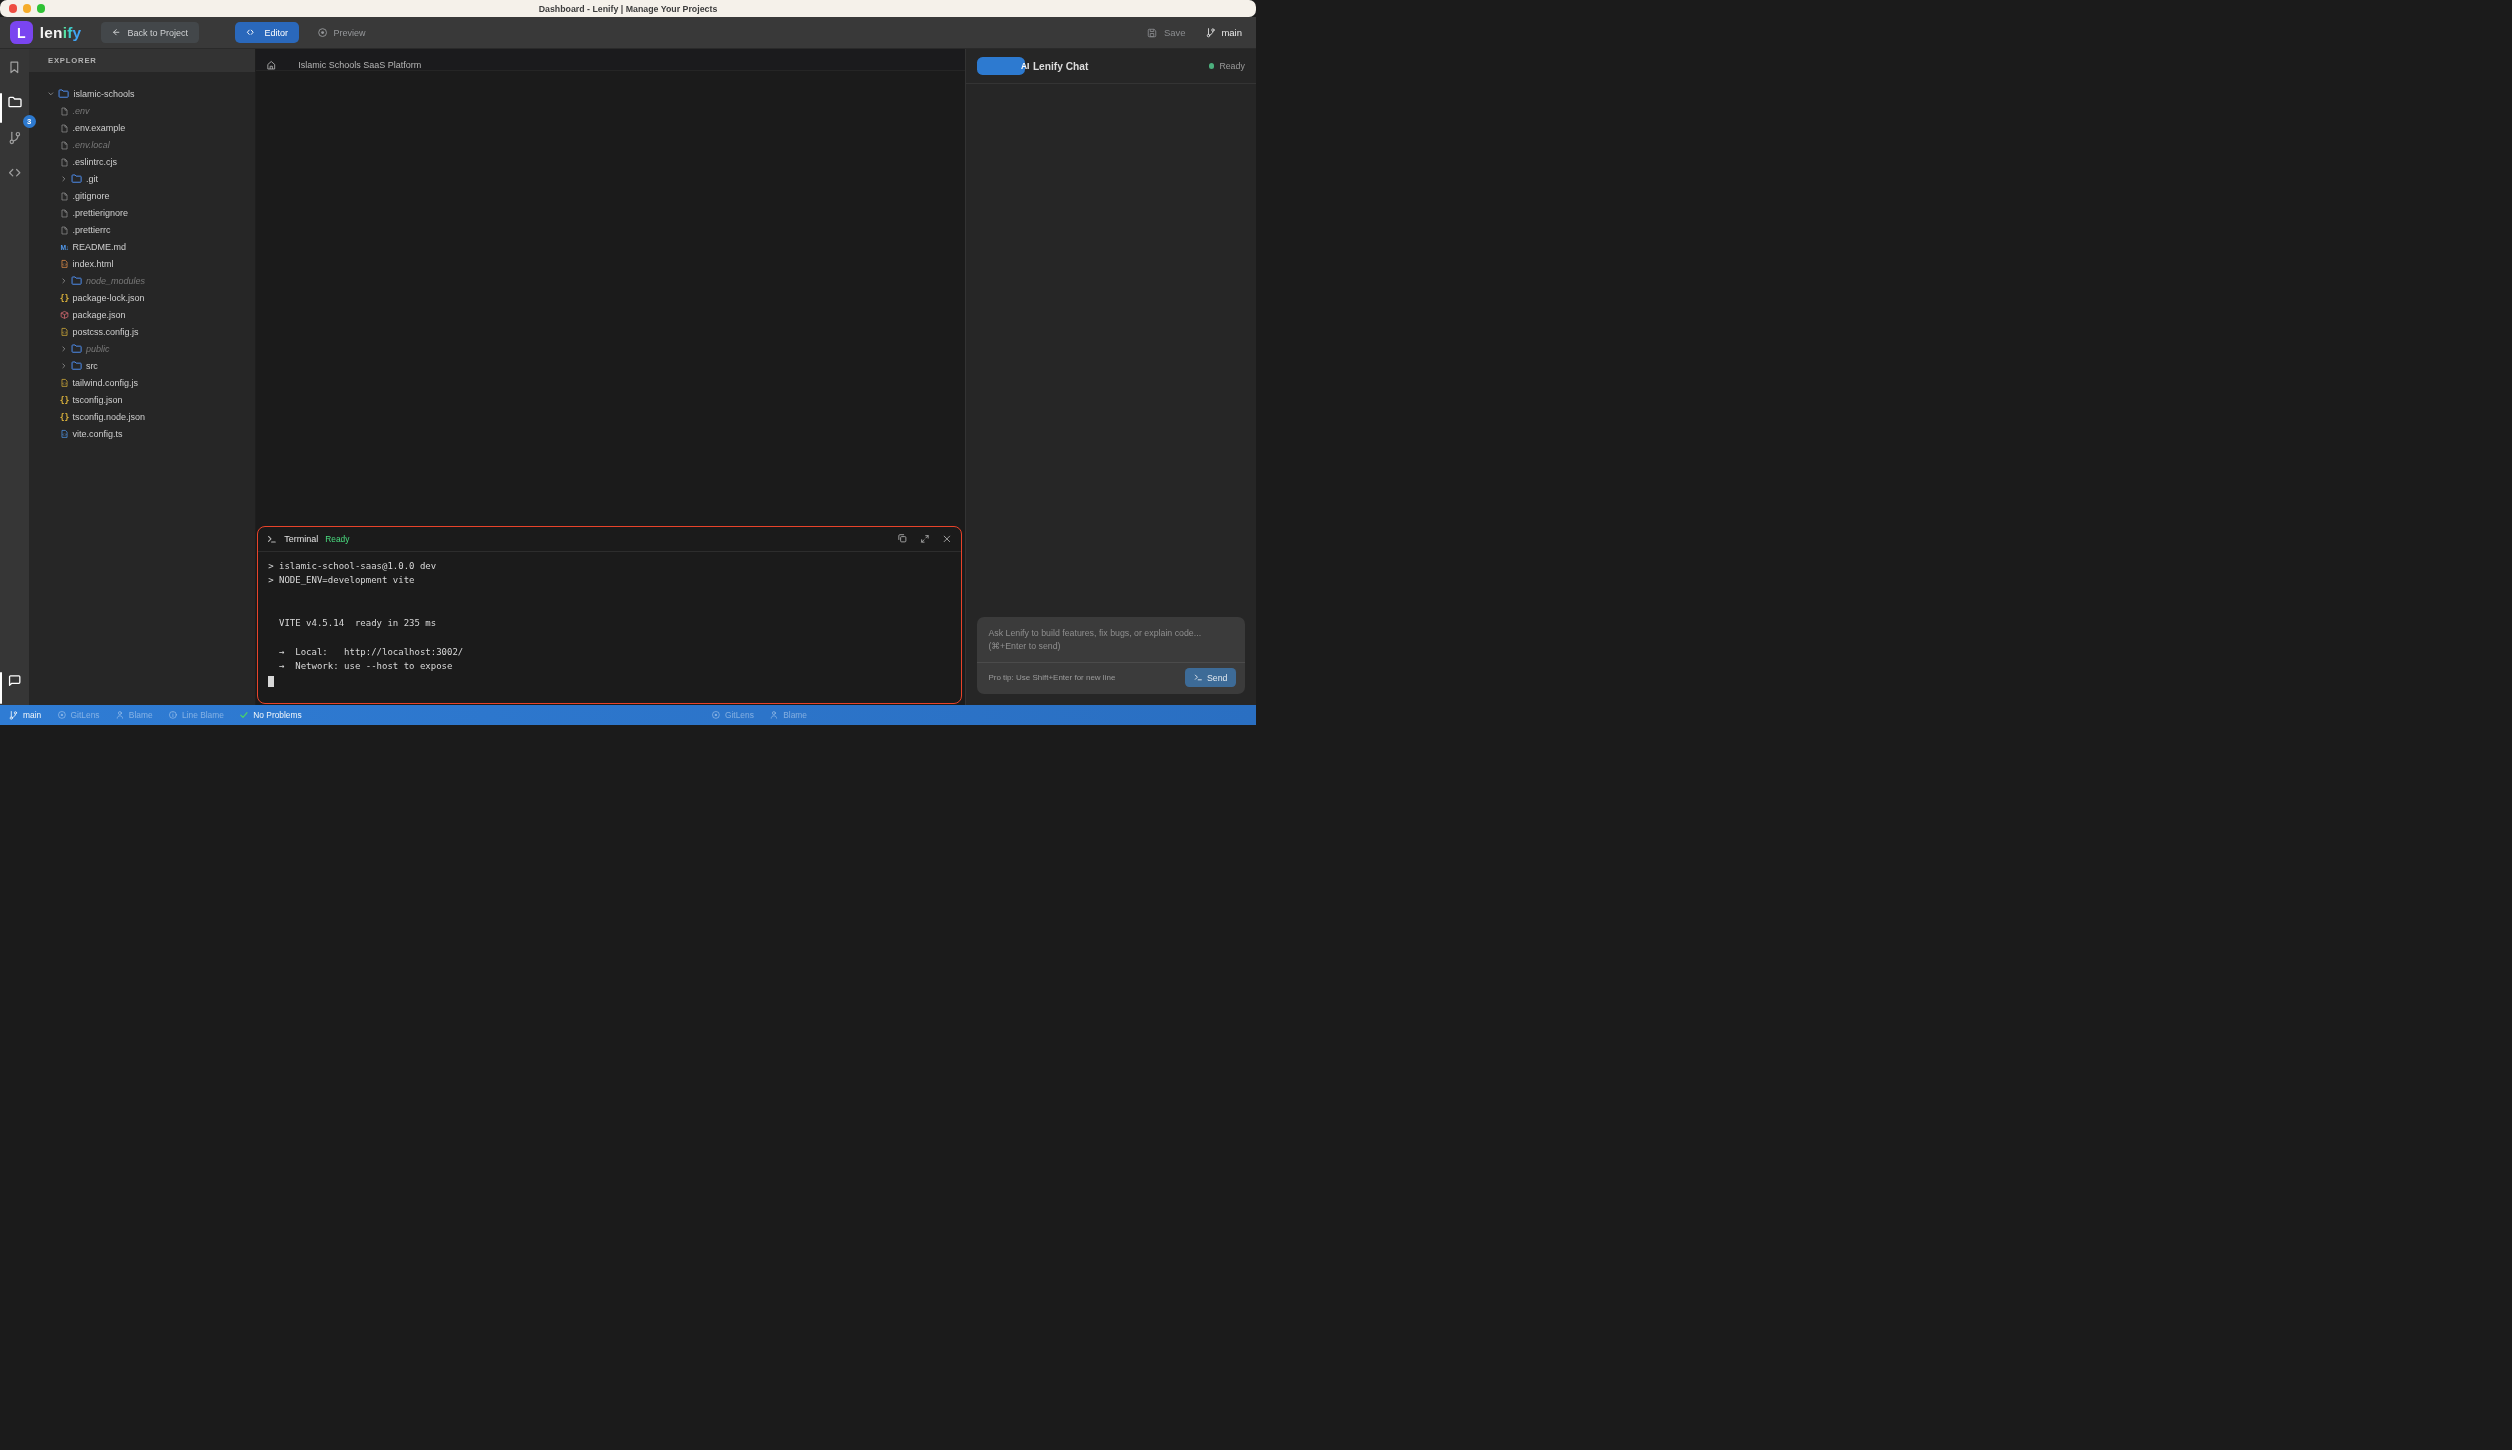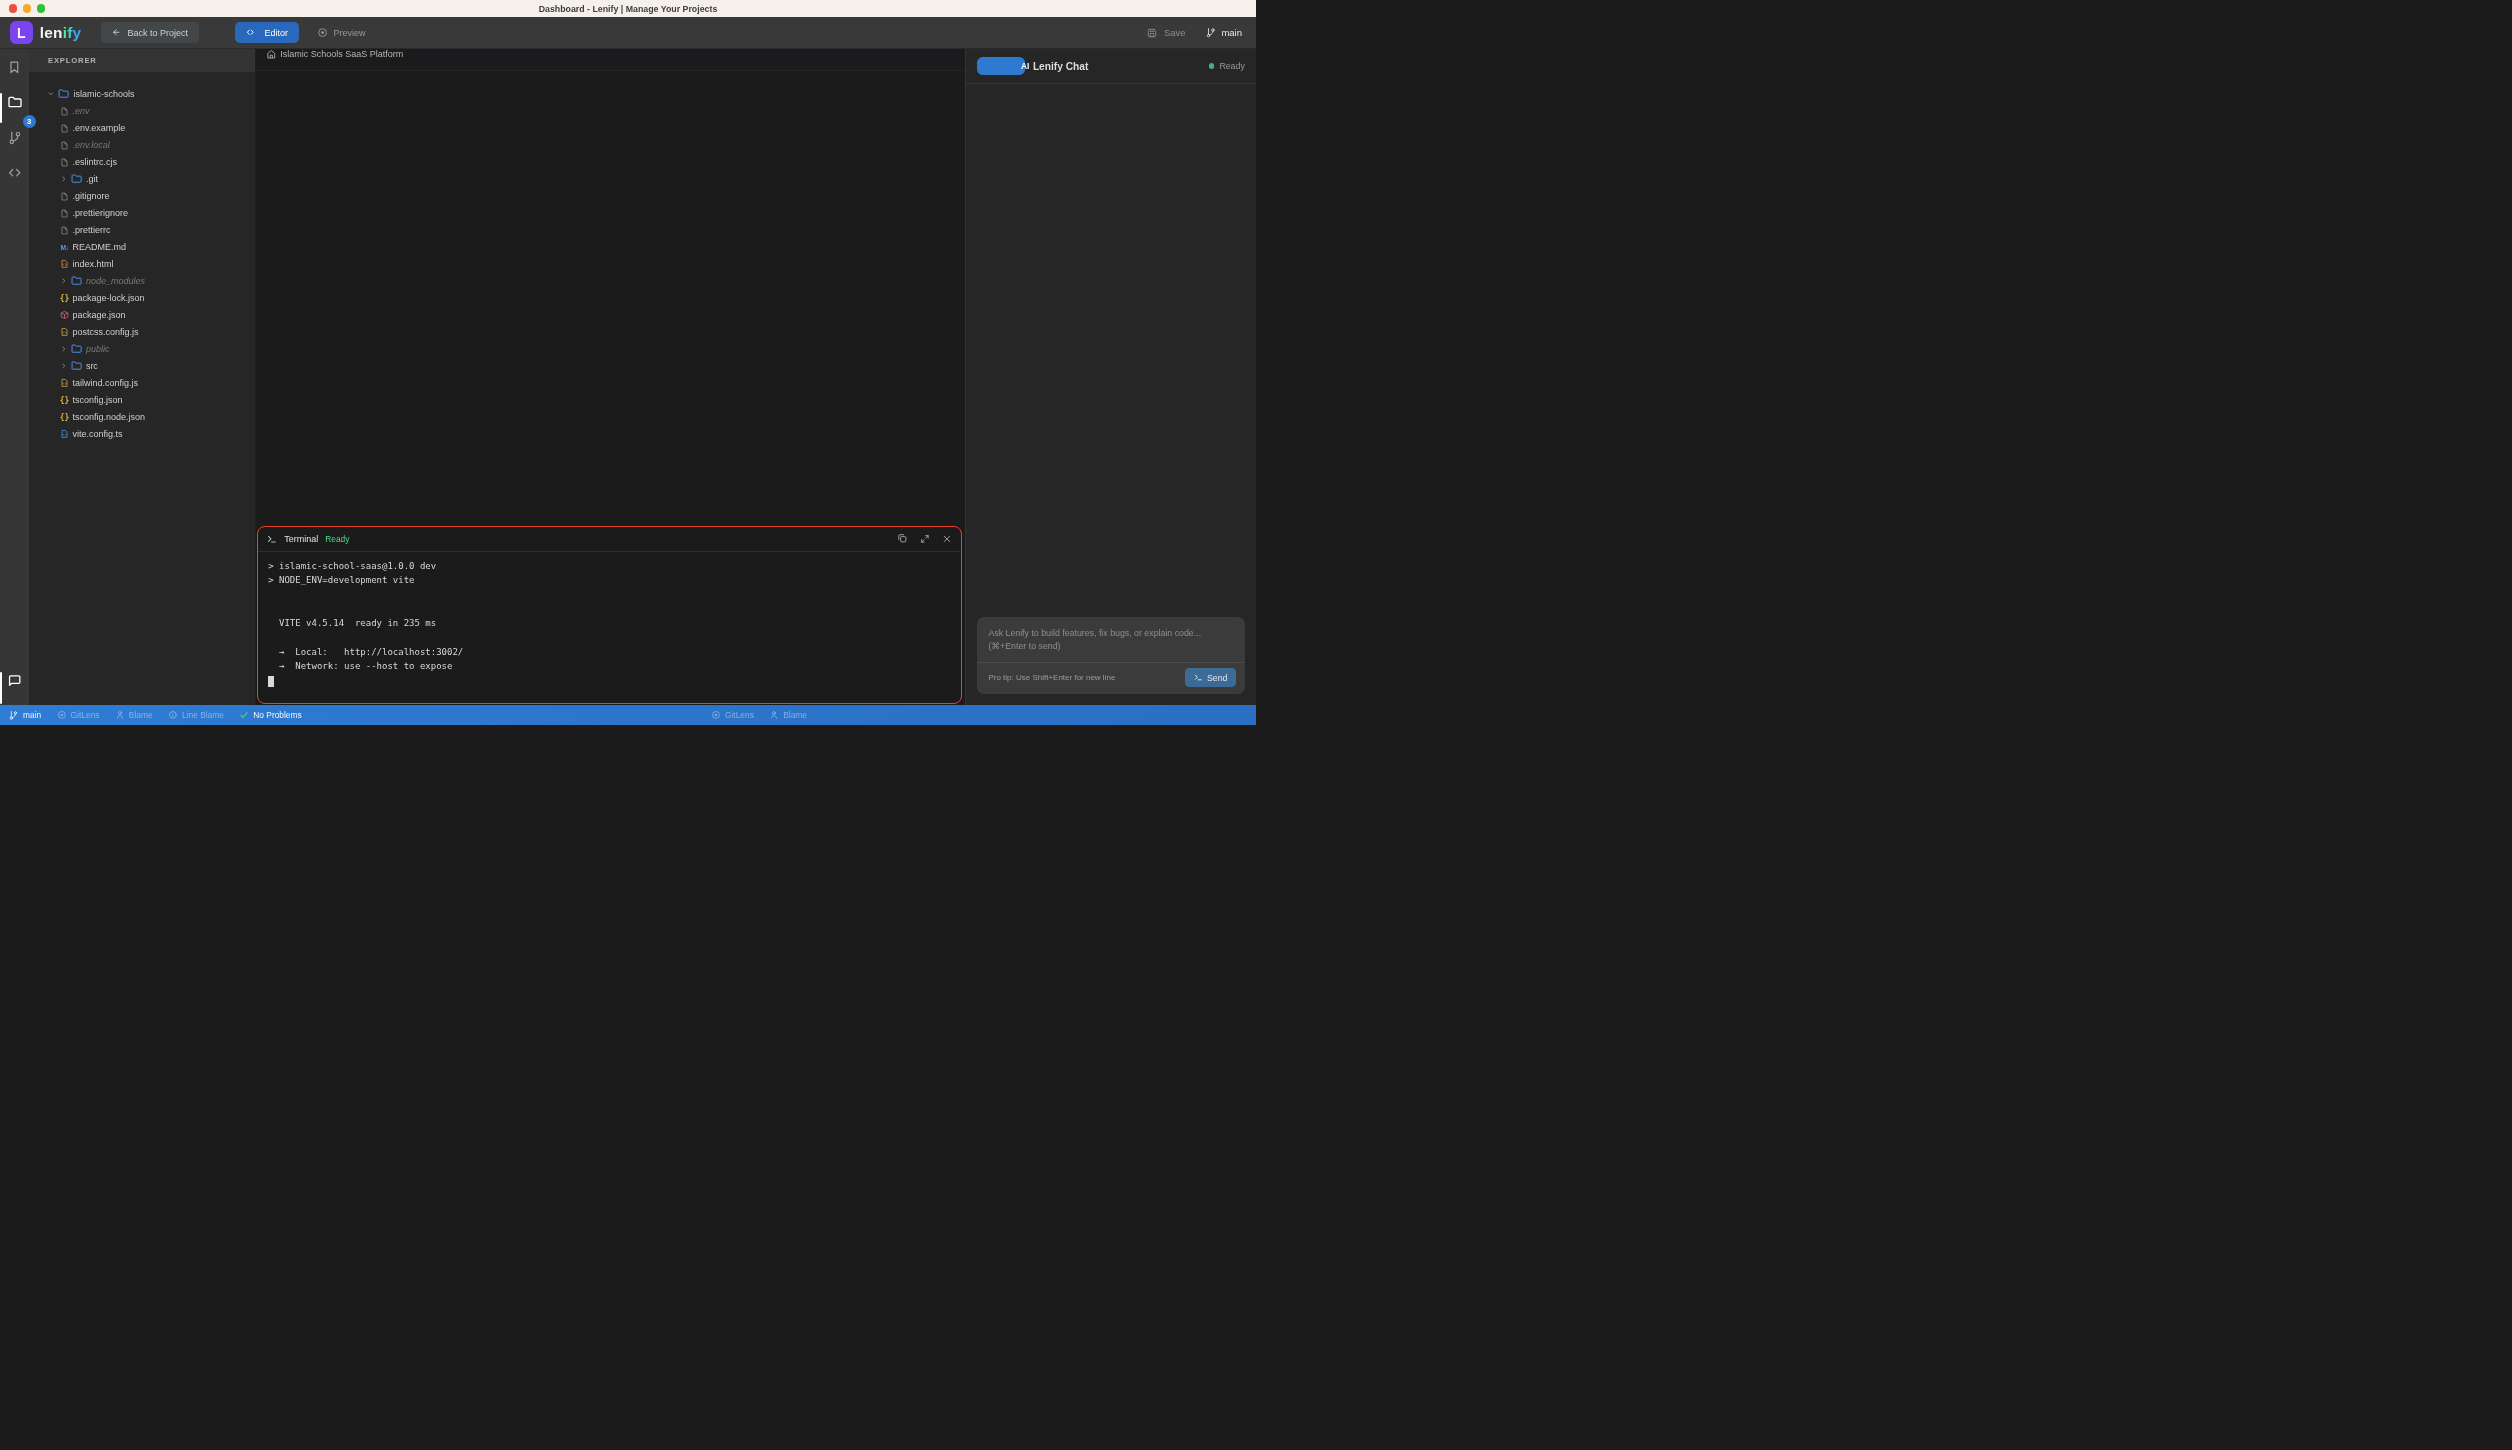--- a/index.html
+++ b/index.html
@@ -1,20 +1,20 @@
 <!DOCTYPE html>
 <html style="font-size:11.2px"><head>
 <meta charset="utf-8">
 <style>
   * { margin:0; padding:0; box-sizing:border-box; }
   html,body { width:1256px; height:725px; overflow:hidden; background:#1b1b1b;
               font-family:"Liberation Sans", sans-serif; }
 
   
-  .titlebar { height:17px; background:#f5f1ea; display:flex; align-items:center; position:relative; }
+  .titlebar { height:17px; background:#f5f1ea; display:flex; align-items:center; position:relative;border-radius:7px; }
   .lights { display:flex; gap:5.6px; margin-left:9px; }
   .light { width:8.4px; height:8.4px; border-radius:50%; }
   .light.red{background:#ee4d42;} .light.yellow{background:#f5ab29;} .light.green{background:#2fc235;}
   .win-title { position:absolute; left:0; right:0; text-align:center; font-size:8.8px; font-weight:700; color:#3d3d3d; }
 
   
   .navbar { height:32px; background:#393939; display:flex; align-items:center; border-bottom:0.7px solid #2a2a2a; }
   .logo-badge { width:23px; height:23px; border-radius:6.3px; background:#7a45f0; margin-left:9.8px;
                 display:flex; align-items:center; justify-content:center; color:#fff; font-size:14px; font-weight:700; }
   .brand { margin-left:7px; font-size:15.4px; font-weight:700; letter-spacing:0.2px; }
@@ -52,22 +52,22 @@
   .tree-row .fname { font-size:9px; color:#cfcfcf; }
   .root-row { padding-left:18px; }
   .file-row { padding-left:31px; }
   .file-row .fic { width:9px; margin-right:3.5px; }
   .dimmed .fname { color:#787878; font-style:italic; }
   .ic-md { color:#519aef; font-weight:700; font-size:6.7px; letter-spacing:-0.4px; }
   .ic-braces { color:#d9b13b; font-weight:700; font-size:8px; font-family:"DejaVu Sans Mono", monospace; }
 
   
   .editorcol { flex:1; display:flex; flex-direction:column; background:#1b1b1b; min-width:0; }
-  .tabbar { height:22px; background:#1b1b1d; border-bottom:0.7px solid #252525; display:flex; align-items:flex-start;
-            padding-left:9.8px; gap:4px; color:#b5b5b5; font-size:9px; }
+  .tabbar { height:22px; background:#1b1b1d; border-bottom:0.7px solid #252525; display:flex; align-items:flex-end;
+            padding-left:9.8px; gap:22px; color:#b5b5b5; font-size:9px; }
   .nofiles { height:23px; background:#2c2c2e; display:flex; align-items:center; justify-content:center;
              color:#8e8e8e; font-size:9px; }
   .editor-empty { flex:1; background:#1b1b1b; }
 
   .terminal { height:178px; margin:0 3.5px 1.4px 1.4px; border:1.4px solid #e8432a; border-radius:8px;
               background:#1b1b1b; display:flex; flex-direction:column; }
   .term-header { height:25px; display:flex; align-items:center; padding:0 9px; border-bottom:0.7px solid #2d2d2d; }
   .term-prompt { color:#b9b9b9; margin-right:7px; display:flex; align-items:center; }
   .term-title { color:#e3e3e3; font-size:9px; font-weight:500; margin-right:7px; }
   .term-status { color:#4ade80; font-size:8.4px; }

